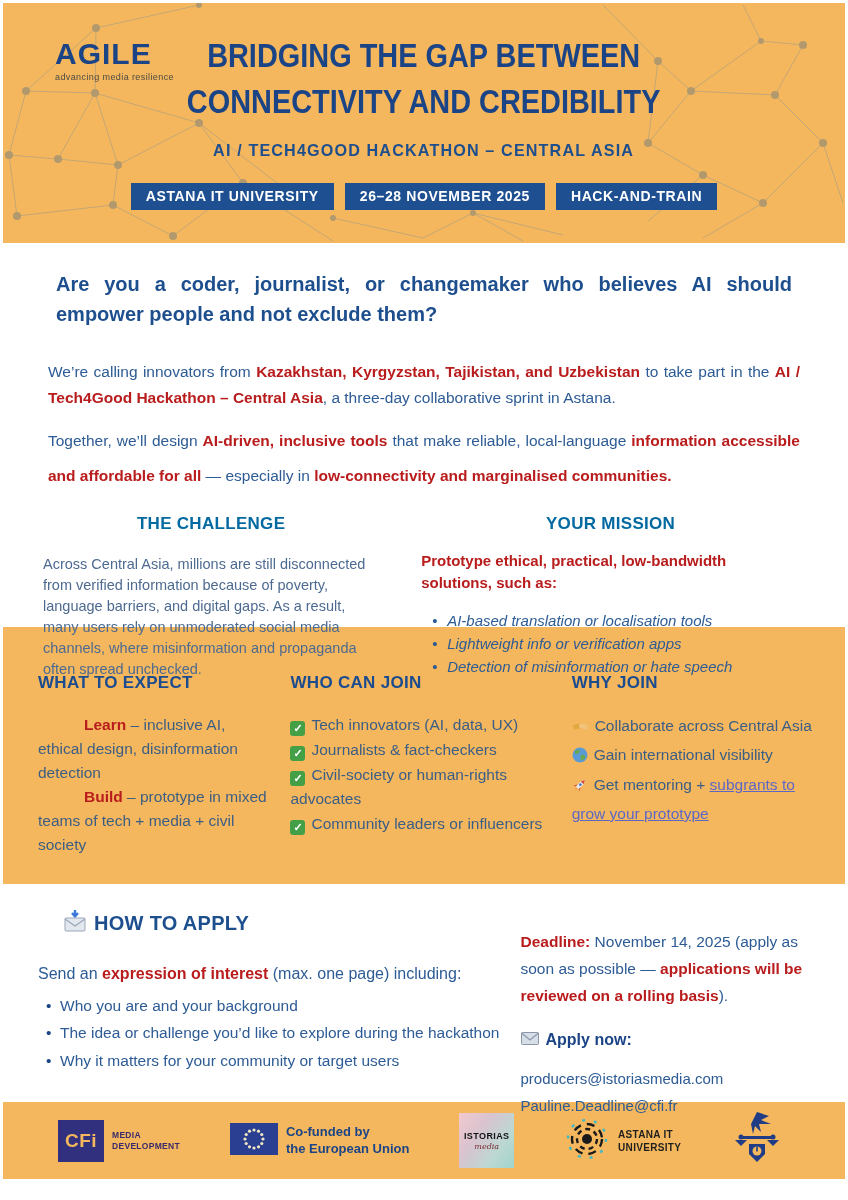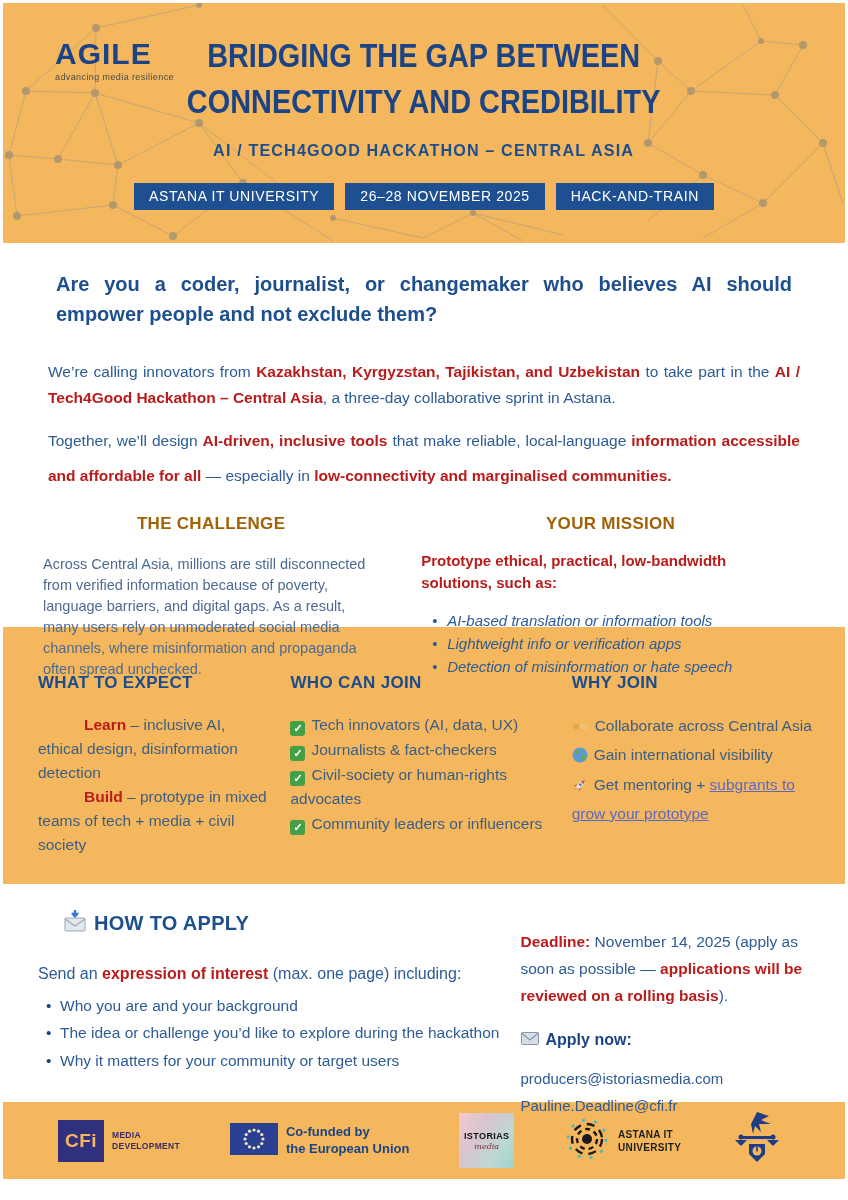--- a/index.html
+++ b/index.html
@@ -13,33 +13,33 @@
   .net{position:absolute;inset:0;opacity:.65;}
   .agile-logo{position:absolute;left:52px;top:36px;z-index:2;}
   .agile-word{font-size:30px;font-weight:bold;color:#1B4486;letter-spacing:1px;line-height:1;}
   .agile-tag{font-size:9px;color:#4a4a44;margin-top:3px;letter-spacing:.4px;}
   .hero-inner{position:relative;z-index:2;display:flex;flex-direction:column;align-items:center;padding-top:30px;}
   .hero-title{font-size:34px;font-weight:bold;color:#1B4486;text-align:center;line-height:1.35;
     transform:scaleX(.85);transform-origin:center;letter-spacing:0;}
   .hero-sub{margin-top:16px;font-size:17px;font-weight:bold;color:#1D4E8D;letter-spacing:1.2px;
     transform:scaleX(.95);transform-origin:center;}
   .badges{display:flex;gap:11px;margin-top:22px;}
-  .badge{background:#1D4F91;color:#ffffff;font-weight:normal;font-size:14px;letter-spacing:.6px;
+  .badge{background:#1D4F91;color:#ffffff;font-weight:bold;font-size:14px;letter-spacing:.6px;
     padding:5px 15px;line-height:1.2;}
   
   .intro{background:#ffffff;padding:18px 45px 0 45px;height:384px;box-sizing:border-box;}
   .intro h1{margin:8px;font-size:20px;line-height:1.5;font-weight:bold;color:#1D4E8D;text-align:justify;}
   .intro .p1{margin:30px 0 0 0;font-size:15.5px;line-height:1.65;color:#2D5B95;text-align:justify;}
   .intro .p2{margin:14px 0 0 0;font-size:15.5px;line-height:2.25;color:#2D5B95;text-align:justify;}
   .seg-b{font-weight:bold;color:#b91c1c;}
   .seg-link{color:#5D68C5;text-decoration:underline;}
   .two-col{display:flex;margin-top:20px;}
   .col-challenge{width:352px;margin-left:-7px;}
   .col-mission{width:392px;margin-left:40px;}
-  .two-col h2{margin:0;font-size:17px;font-weight:bold;color:#a16207;text-align:center;letter-spacing:.3px;}
+  .two-col h2{margin:0;font-size:17px;font-weight:bold;color:#0369a1;text-align:center;letter-spacing:.3px;}
   .col-challenge p{margin:20px 0 0 2px;font-size:14.5px;line-height:1.45;color:#4D6A90;}
   .col-mission .lead{margin:16px 0 0 0;font-size:15px;line-height:1.5;}
   .col-mission ul{margin:14px 0 0 0;padding-left:26px;list-style:none;}
   .col-mission li{position:relative;font-size:15px;line-height:1.55;color:#2D5B95;font-style:italic;}
   .col-mission li::before{content:"•";position:absolute;left:-15px;color:#2D5B95;font-style:normal;}
   
   .mid{background:#F5B75D;height:257px;box-sizing:border-box;display:flex;
     padding:46px 28px 0 35px;gap:22px;}
   .mid h2{margin:0 0 20px 0;font-size:17px;font-weight:bold;color:#1B4C8F;letter-spacing:.3px;}
   .mid-col1{width:233px;}
@@ -146,21 +146,21 @@
 
     <div class="two-col">
       <div class="col-challenge">
         <h2>THE CHALLENGE</h2>
         <p>Across Central Asia, millions are still disconnected from verified information because of poverty, language barriers, and digital gaps. As a result, many users rely on unmoderated social media channels, where misinformation and propaganda often spread unchecked.</p>
       </div>
       <div class="col-mission">
         <h2>YOUR MISSION</h2>
         <p class="lead"><span class="seg-b">Prototype ethical, practical, low-bandwidth solutions, such as:</span></p>
         <ul>
-          <li>AI-based translation or information tools</li>
+          <li>AI-based translation or localisation tools</li>
           <li>Lightweight info or verification apps</li>
           <li>Detection of misinformation or hate speech</li>
         </ul>
       </div>
     </div>
   </section>
 
   <section class="mid">
     <div class="mid-col1">
       <h2>WHAT TO EXPECT</h2>

